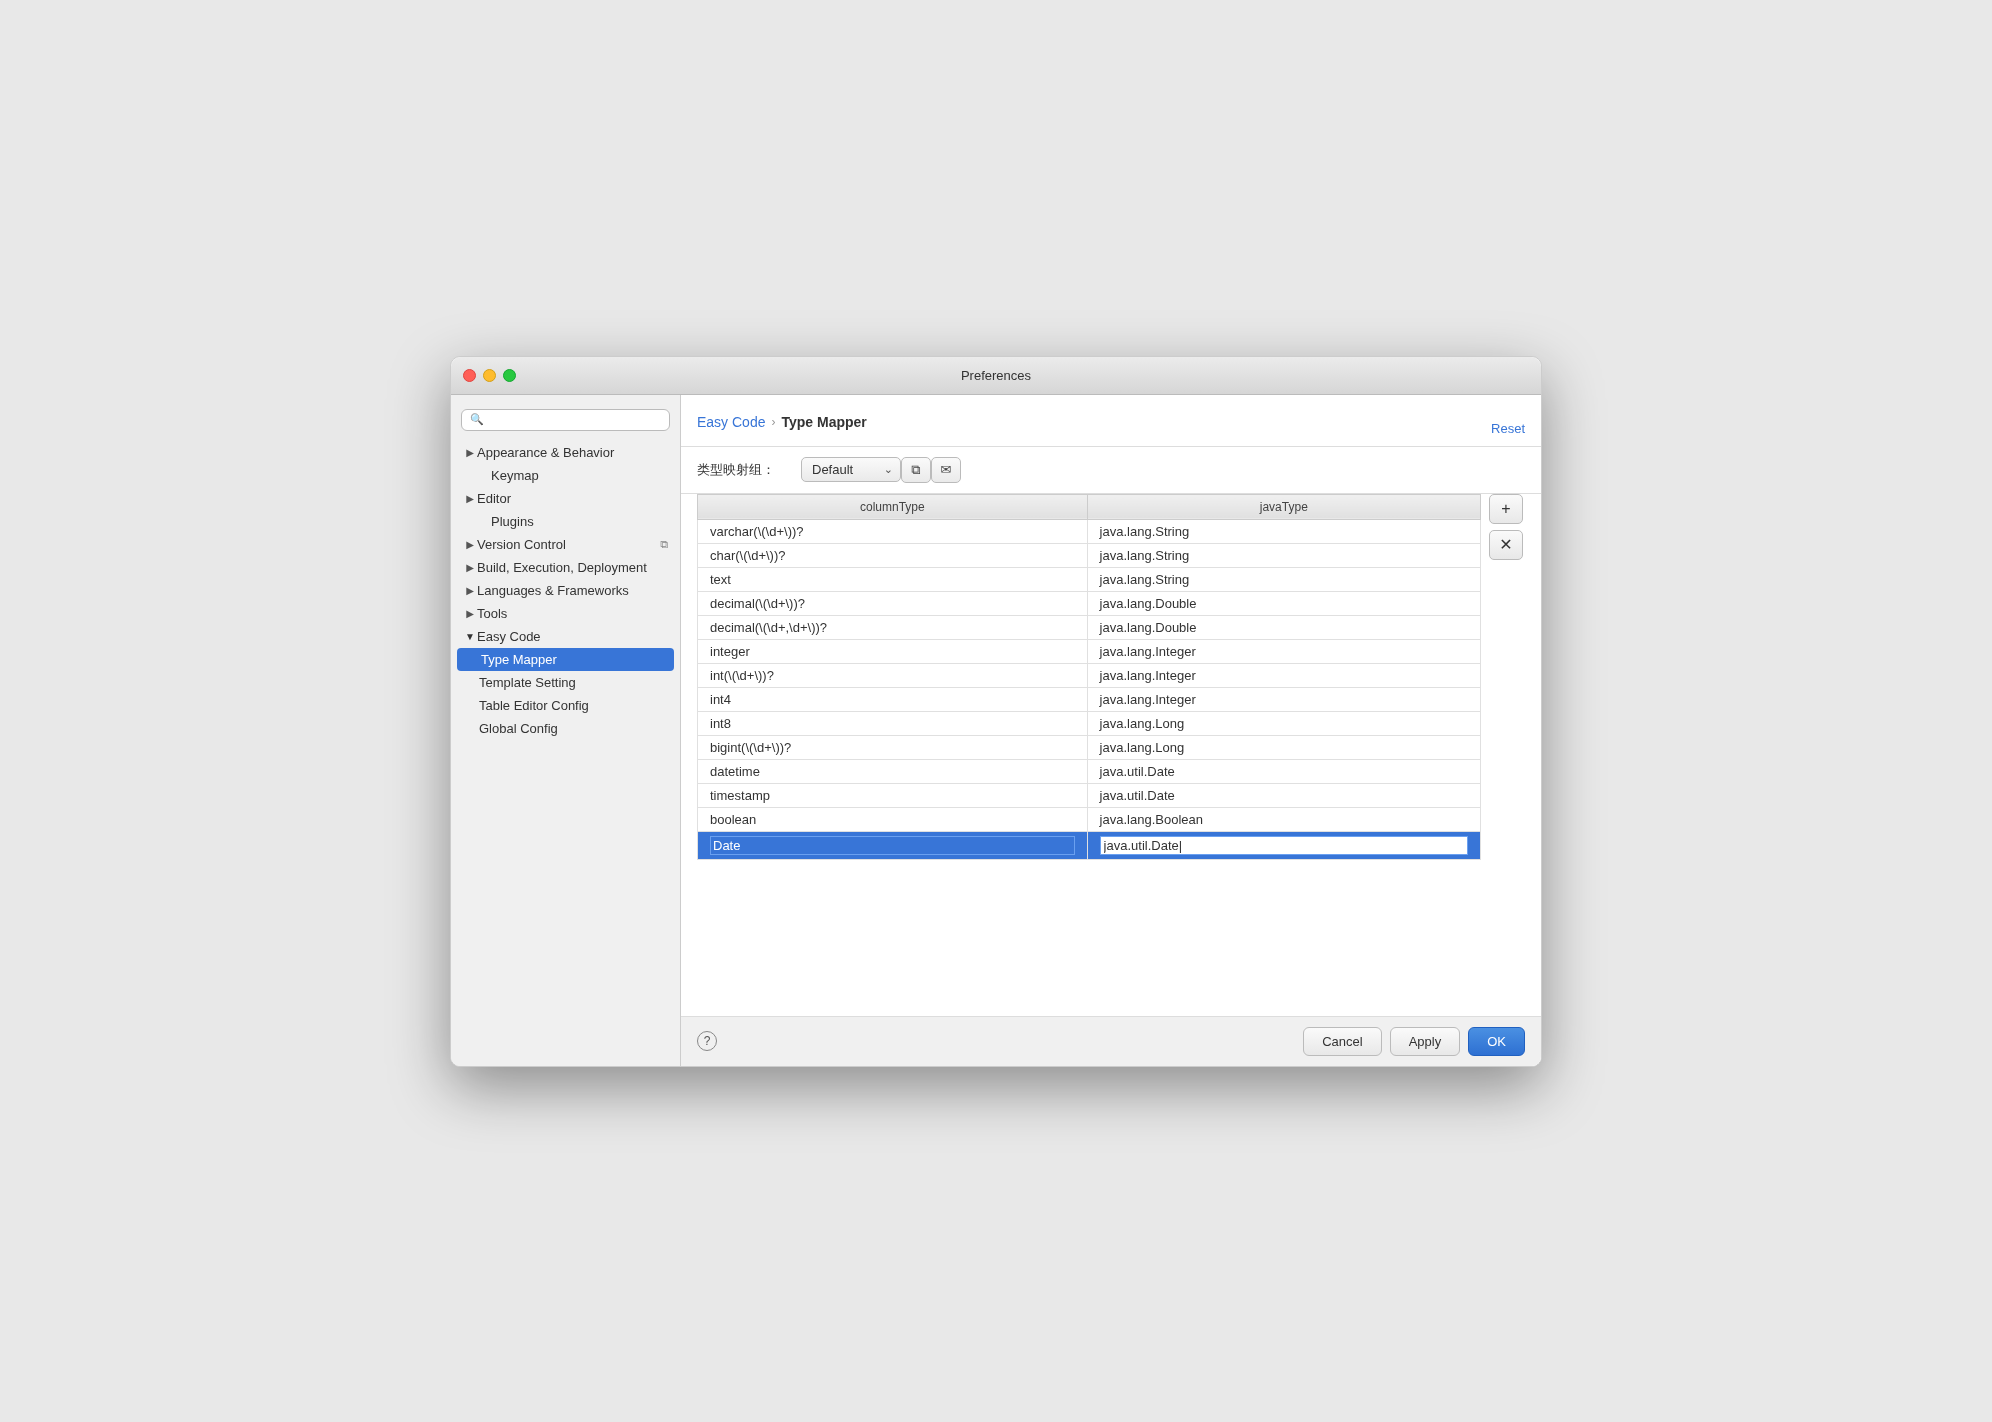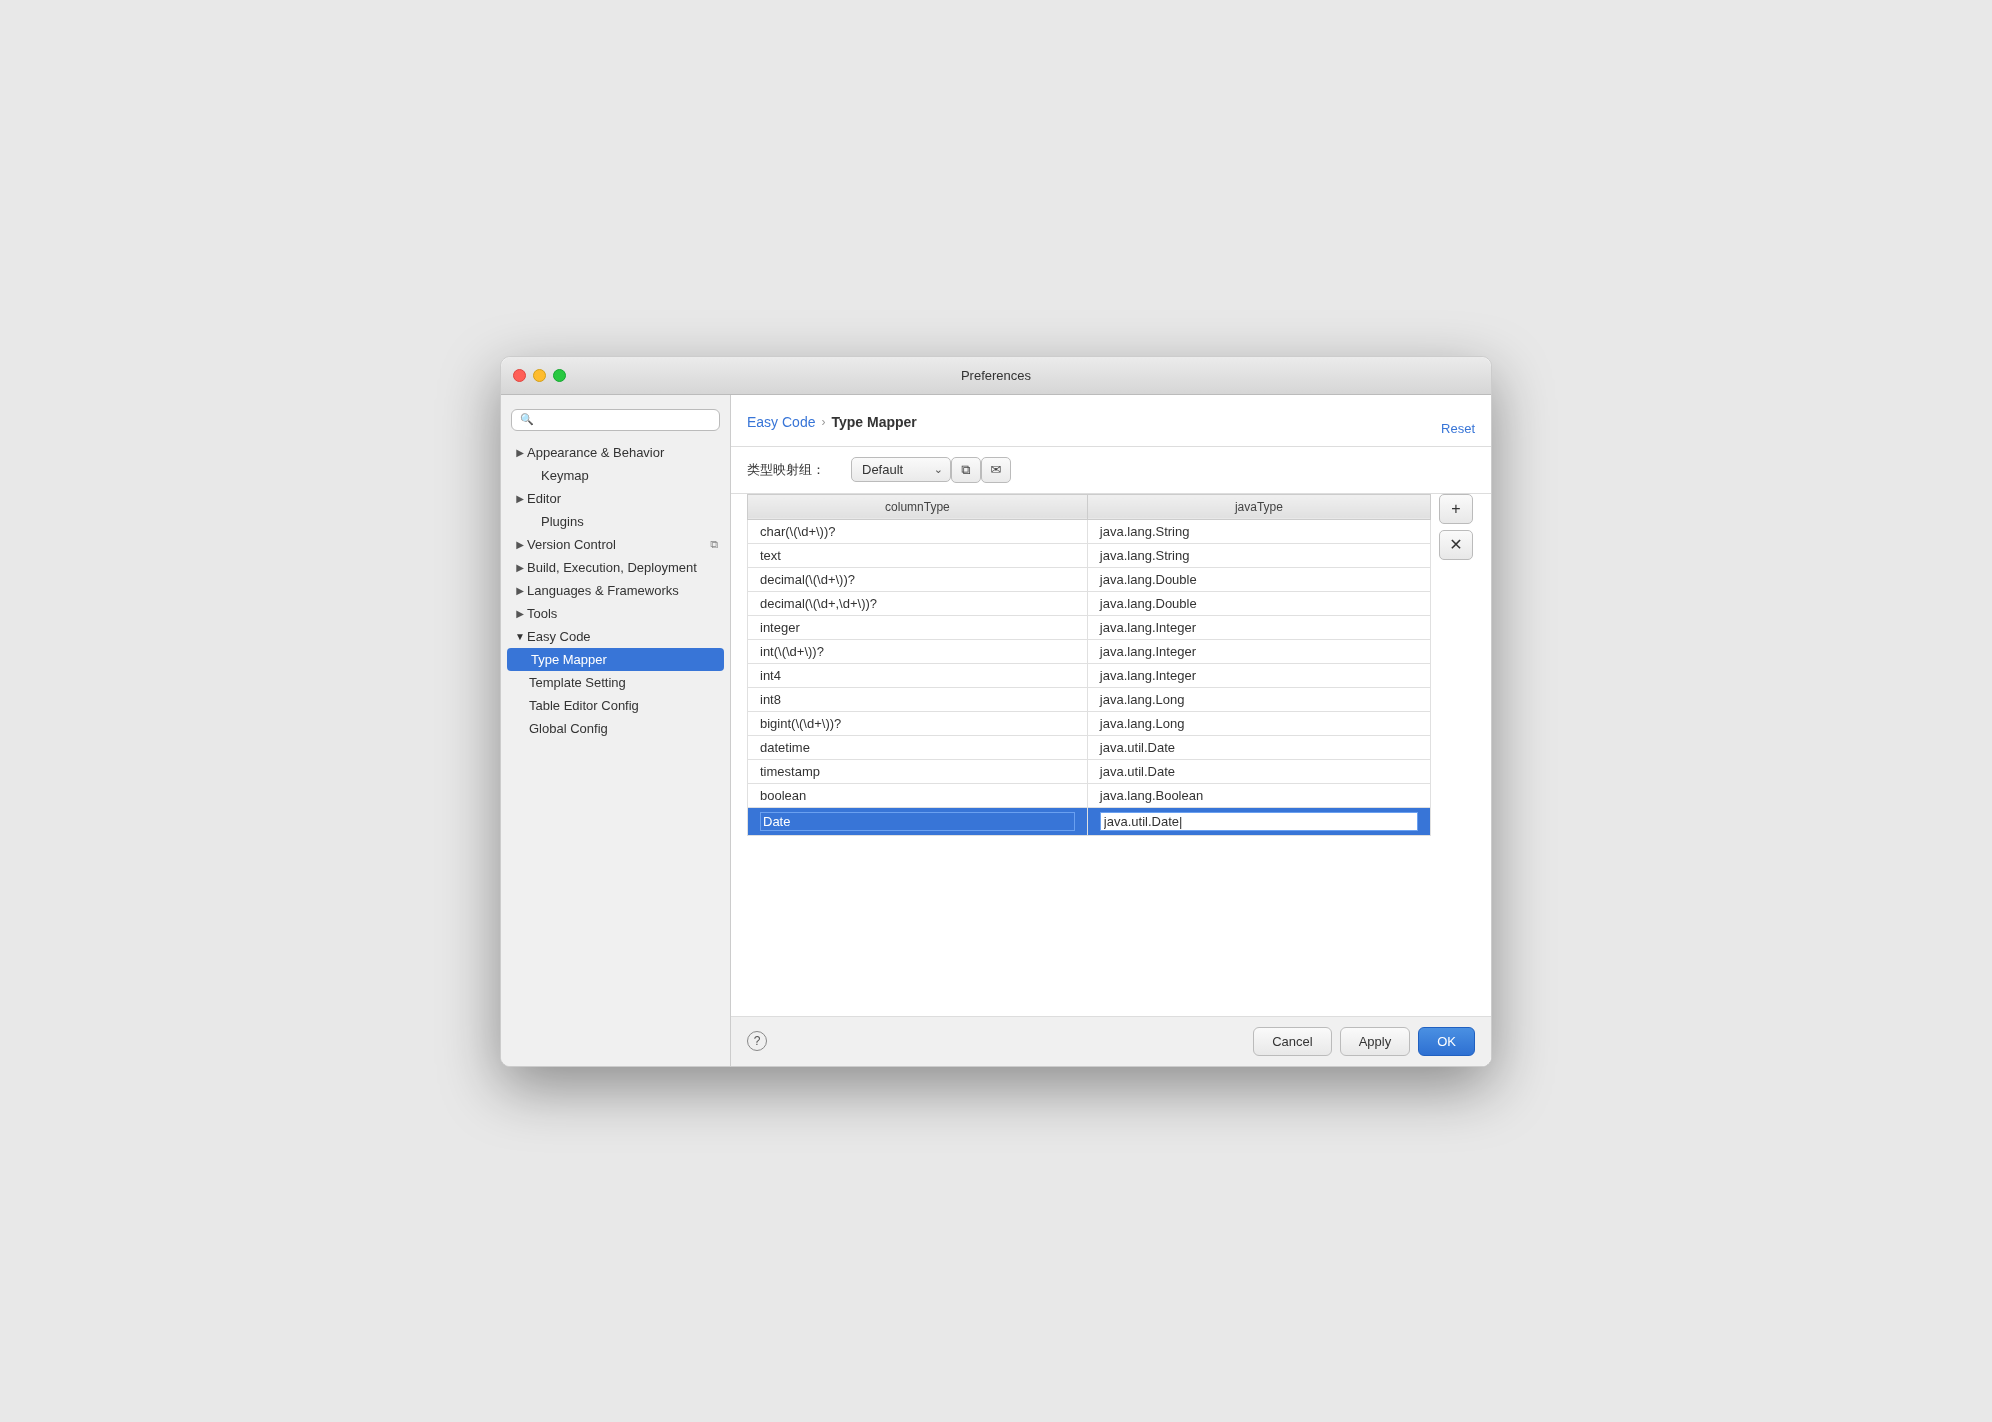--- a/index.html
+++ b/index.html
@@ -6,21 +6,21 @@
     body {
       font-family: -apple-system, BlinkMacSystemFont, "Helvetica Neue", Arial, sans-serif;
       font-size: 13px;
       background: #e8e8e8;
       display: flex;
       justify-content: center;
       align-items: center;
       min-height: 100vh;
     }
     .window {
-      width: 992px;
+      width: 1092px;
       height: 711px;
       background: #f5f5f5;
       border-radius: 10px;
       box-shadow: 0 20px 60px rgba(0,0,0,0.4);
       display: flex;
       flex-direction: column;
       overflow: hidden;
       border: 1px solid #ccc;
     }
     .title-bar {
@@ -405,20 +405,24 @@
 
       <div class="table-area">
         <table class="type-table">
           <thead>
             <tr>
               <th>columnType</th>
               <th>javaType</th>
             </tr>
           </thead>
           <tbody id="table-body">
+          <tr>
+        <td>varchar(\(\d+\))?</td>
+        <td>java.lang.String</td>
+      </tr>
               <tr>
         <td>char(\(\d+\))?</td>
         <td>java.lang.String</td>
       </tr>
               <tr>
         <td>text</td>
         <td>java.lang.String</td>
       </tr>
               <tr>
         <td>decimal(\(\d+\))?</td>

